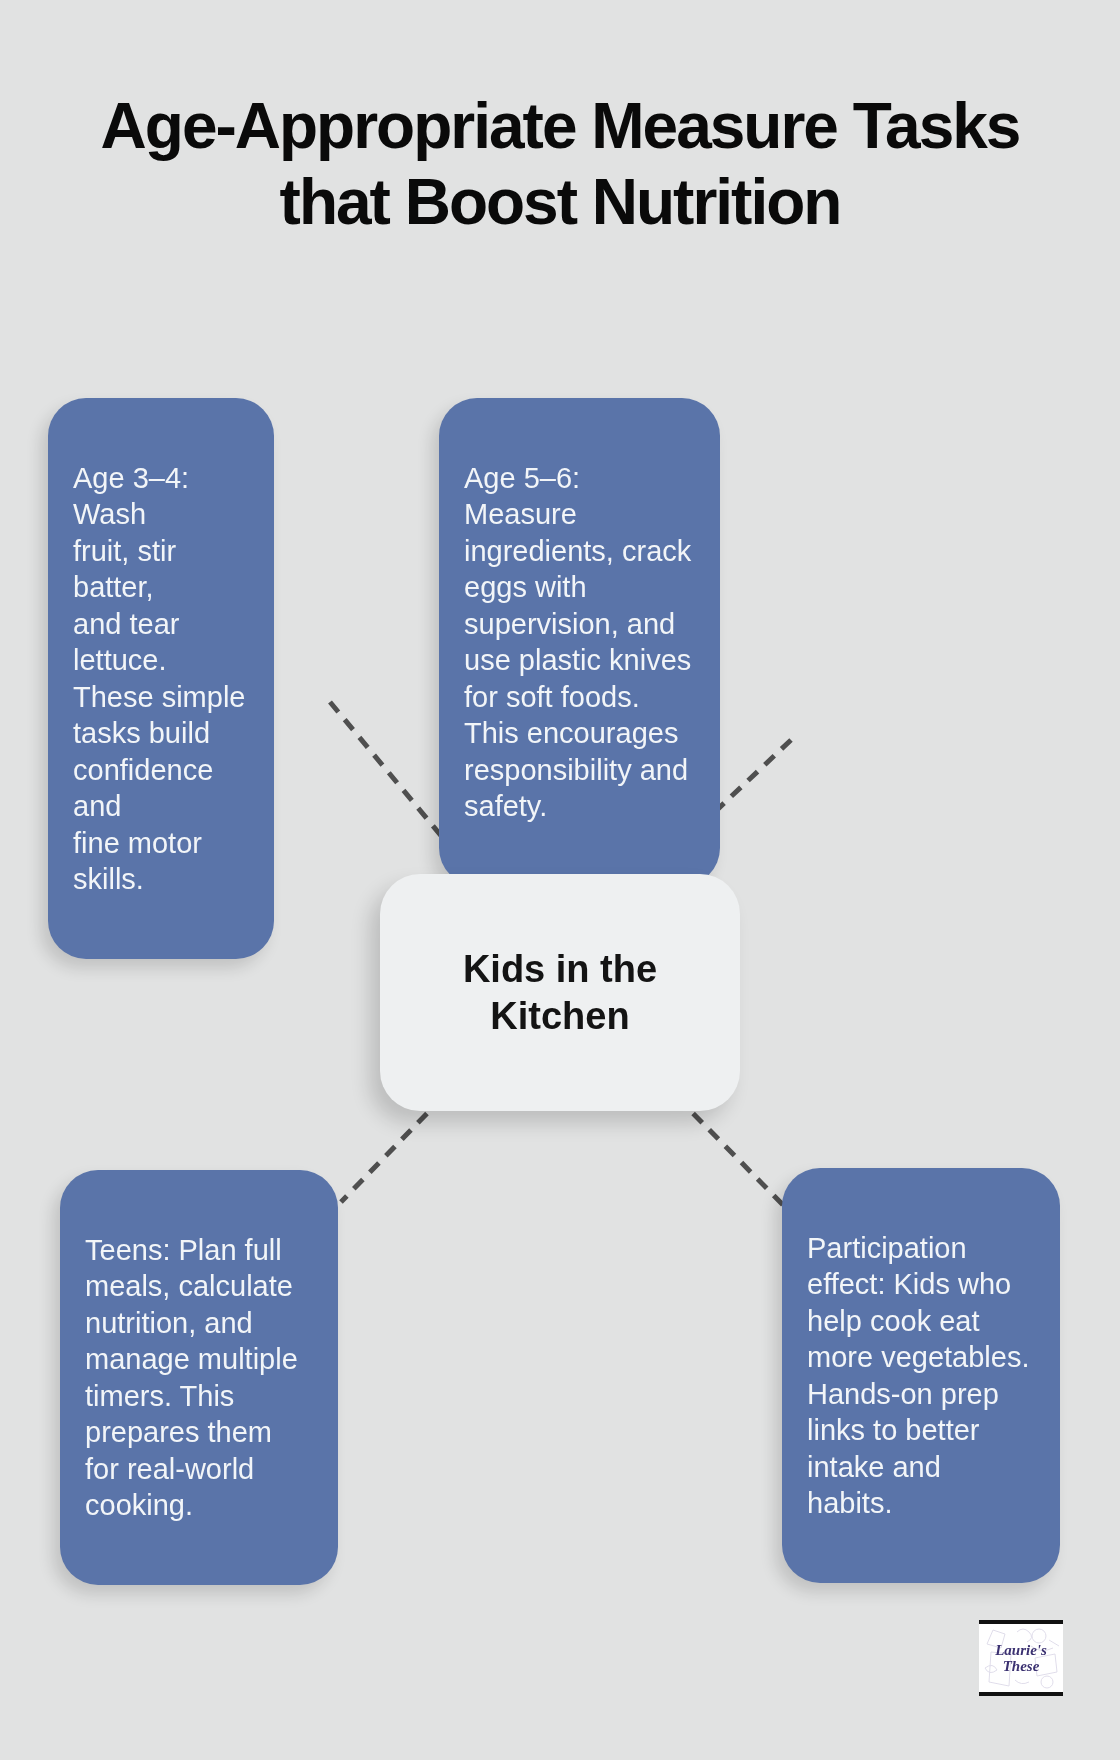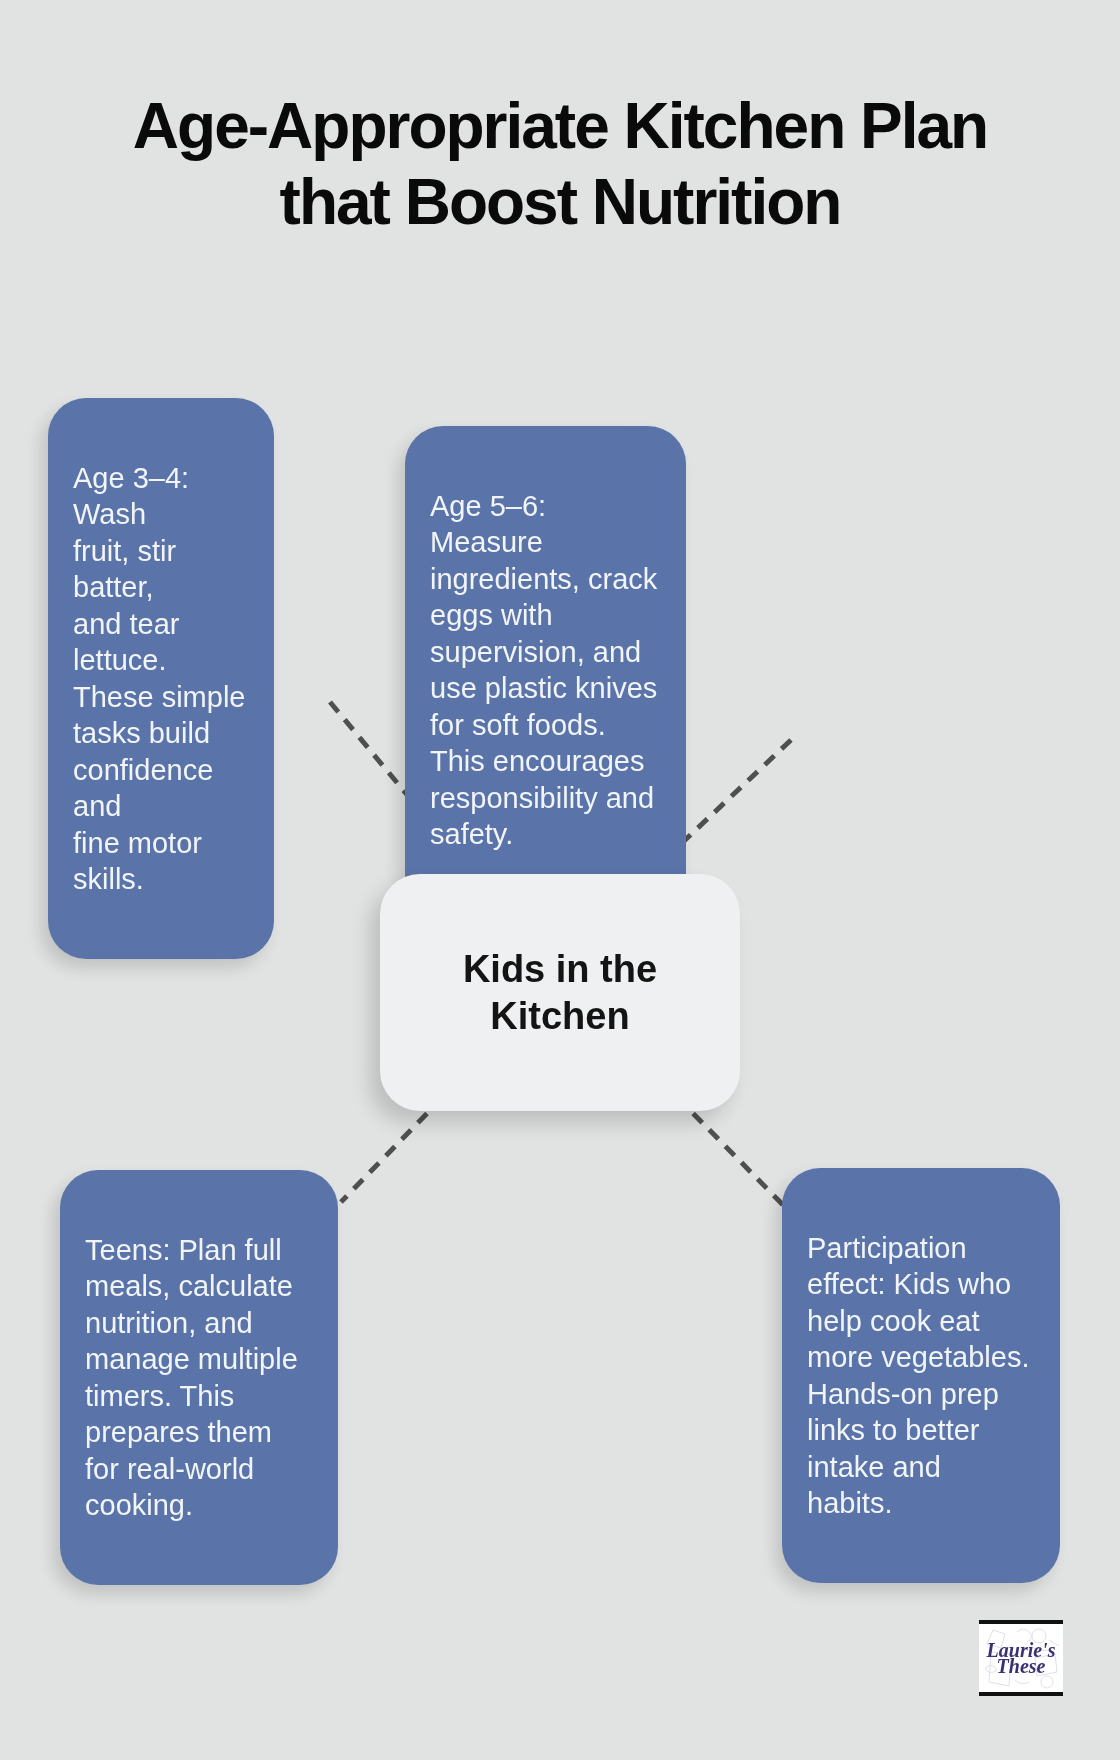--- a/index.html
+++ b/index.html
@@ -47,21 +47,21 @@
     background: var(--node-fill, #5a74a9);
     color: var(--node-text, #f2f5f8);
     border-radius: 38px;
     padding: 25px 22px 25px 25px;
     font-size: 29px;
     line-height: 36.5px;
     white-space: pre-line;
     box-shadow: -7px 9px 16px rgba(0,0,0,0.14);
   }
   .node-tl { left: 48px;  top: 398px;  width: 226px; }
-  .node-tm { left: 405px; top: 398px;  width: 281px; margin-top: 28px; }
+  .node-tm { left: 439px; top: 398px;  width: 281px; }
   .node-tr { left: 781px; top: 398px;  width: 278px; }
   .node-bl { left: 60px;  top: 1170px; width: 278px; }
   .node-br { left: 782px; top: 1168px; width: 278px; }
   .node p { margin: 0; }
 
   .center-card {
     position: absolute;
     left: 380px; top: 858px;
     width: 360px; height: 237px;
     background: var(--center-fill, #eef0f1);
@@ -98,34 +98,34 @@
     position: absolute;
     left: 0; top: 0;
     width: 100%; height: 100%;
     opacity: 0.55;
   }
   .logo-text {
     position: relative;
     font-family: "Liberation Serif", serif;
     font-style: italic;
     font-weight: 700;
-    font-size: 20px;
+    font-size: 15px;
     line-height: 16px;
     text-align: center;
     color: var(--logo-text, #3b3171);
   }
   .logo-text span { display: block; }
 </style>
 </head>
 <body>
 
 <div class="canvas">
 
   <h1 class="title">
-    <span>Age-Appropriate Kitchen Plan</span>
+    <span>Age-Appropriate Measure Tasks</span>
     <span>that Boost Nutrition</span>
   </h1>
 
   <svg class="connectors" viewBox="0 0 1120 1760" xmlns="http://www.w3.org/2000/svg">
     <line x1="330" y1="702" x2="458" y2="856"></line>
     <line x1="561" y1="790" x2="561" y2="853"></line>
     <line x1="791" y1="740" x2="667" y2="857"></line>
     <line x1="443" y1="1097" x2="341" y2="1202"></line>
     <line x1="677" y1="1097" x2="790" y2="1212"></line>
   </svg>

